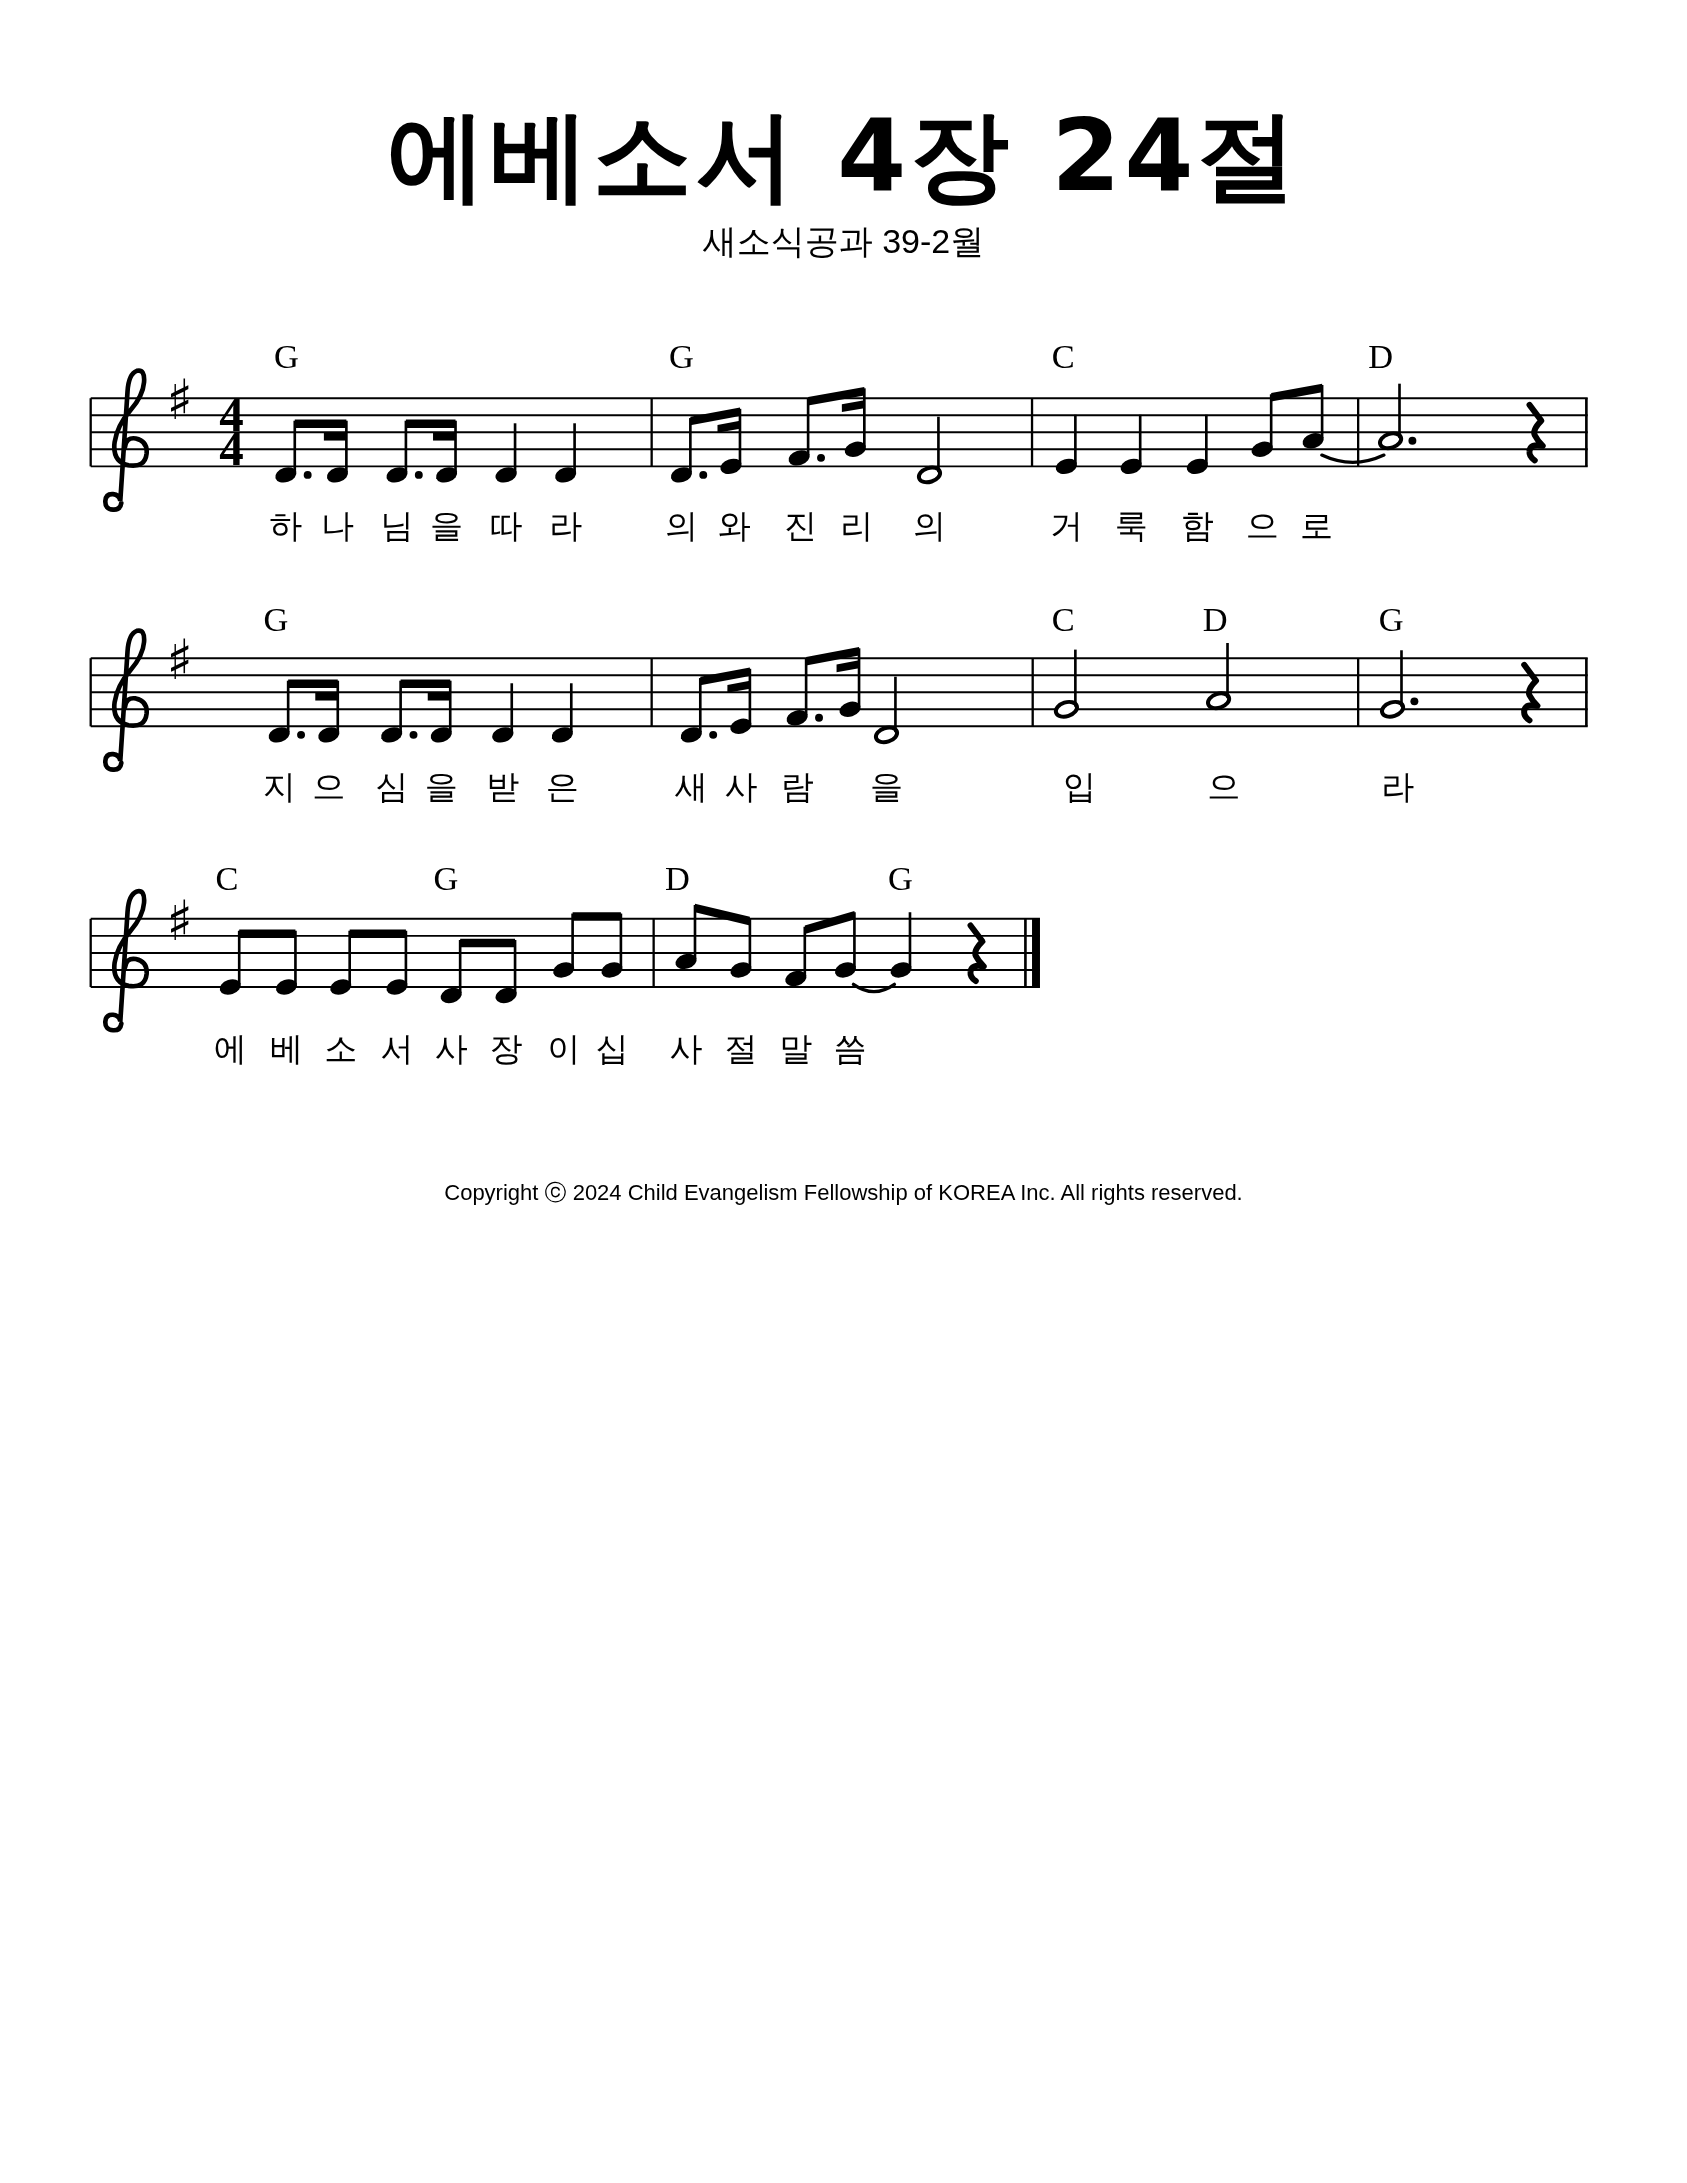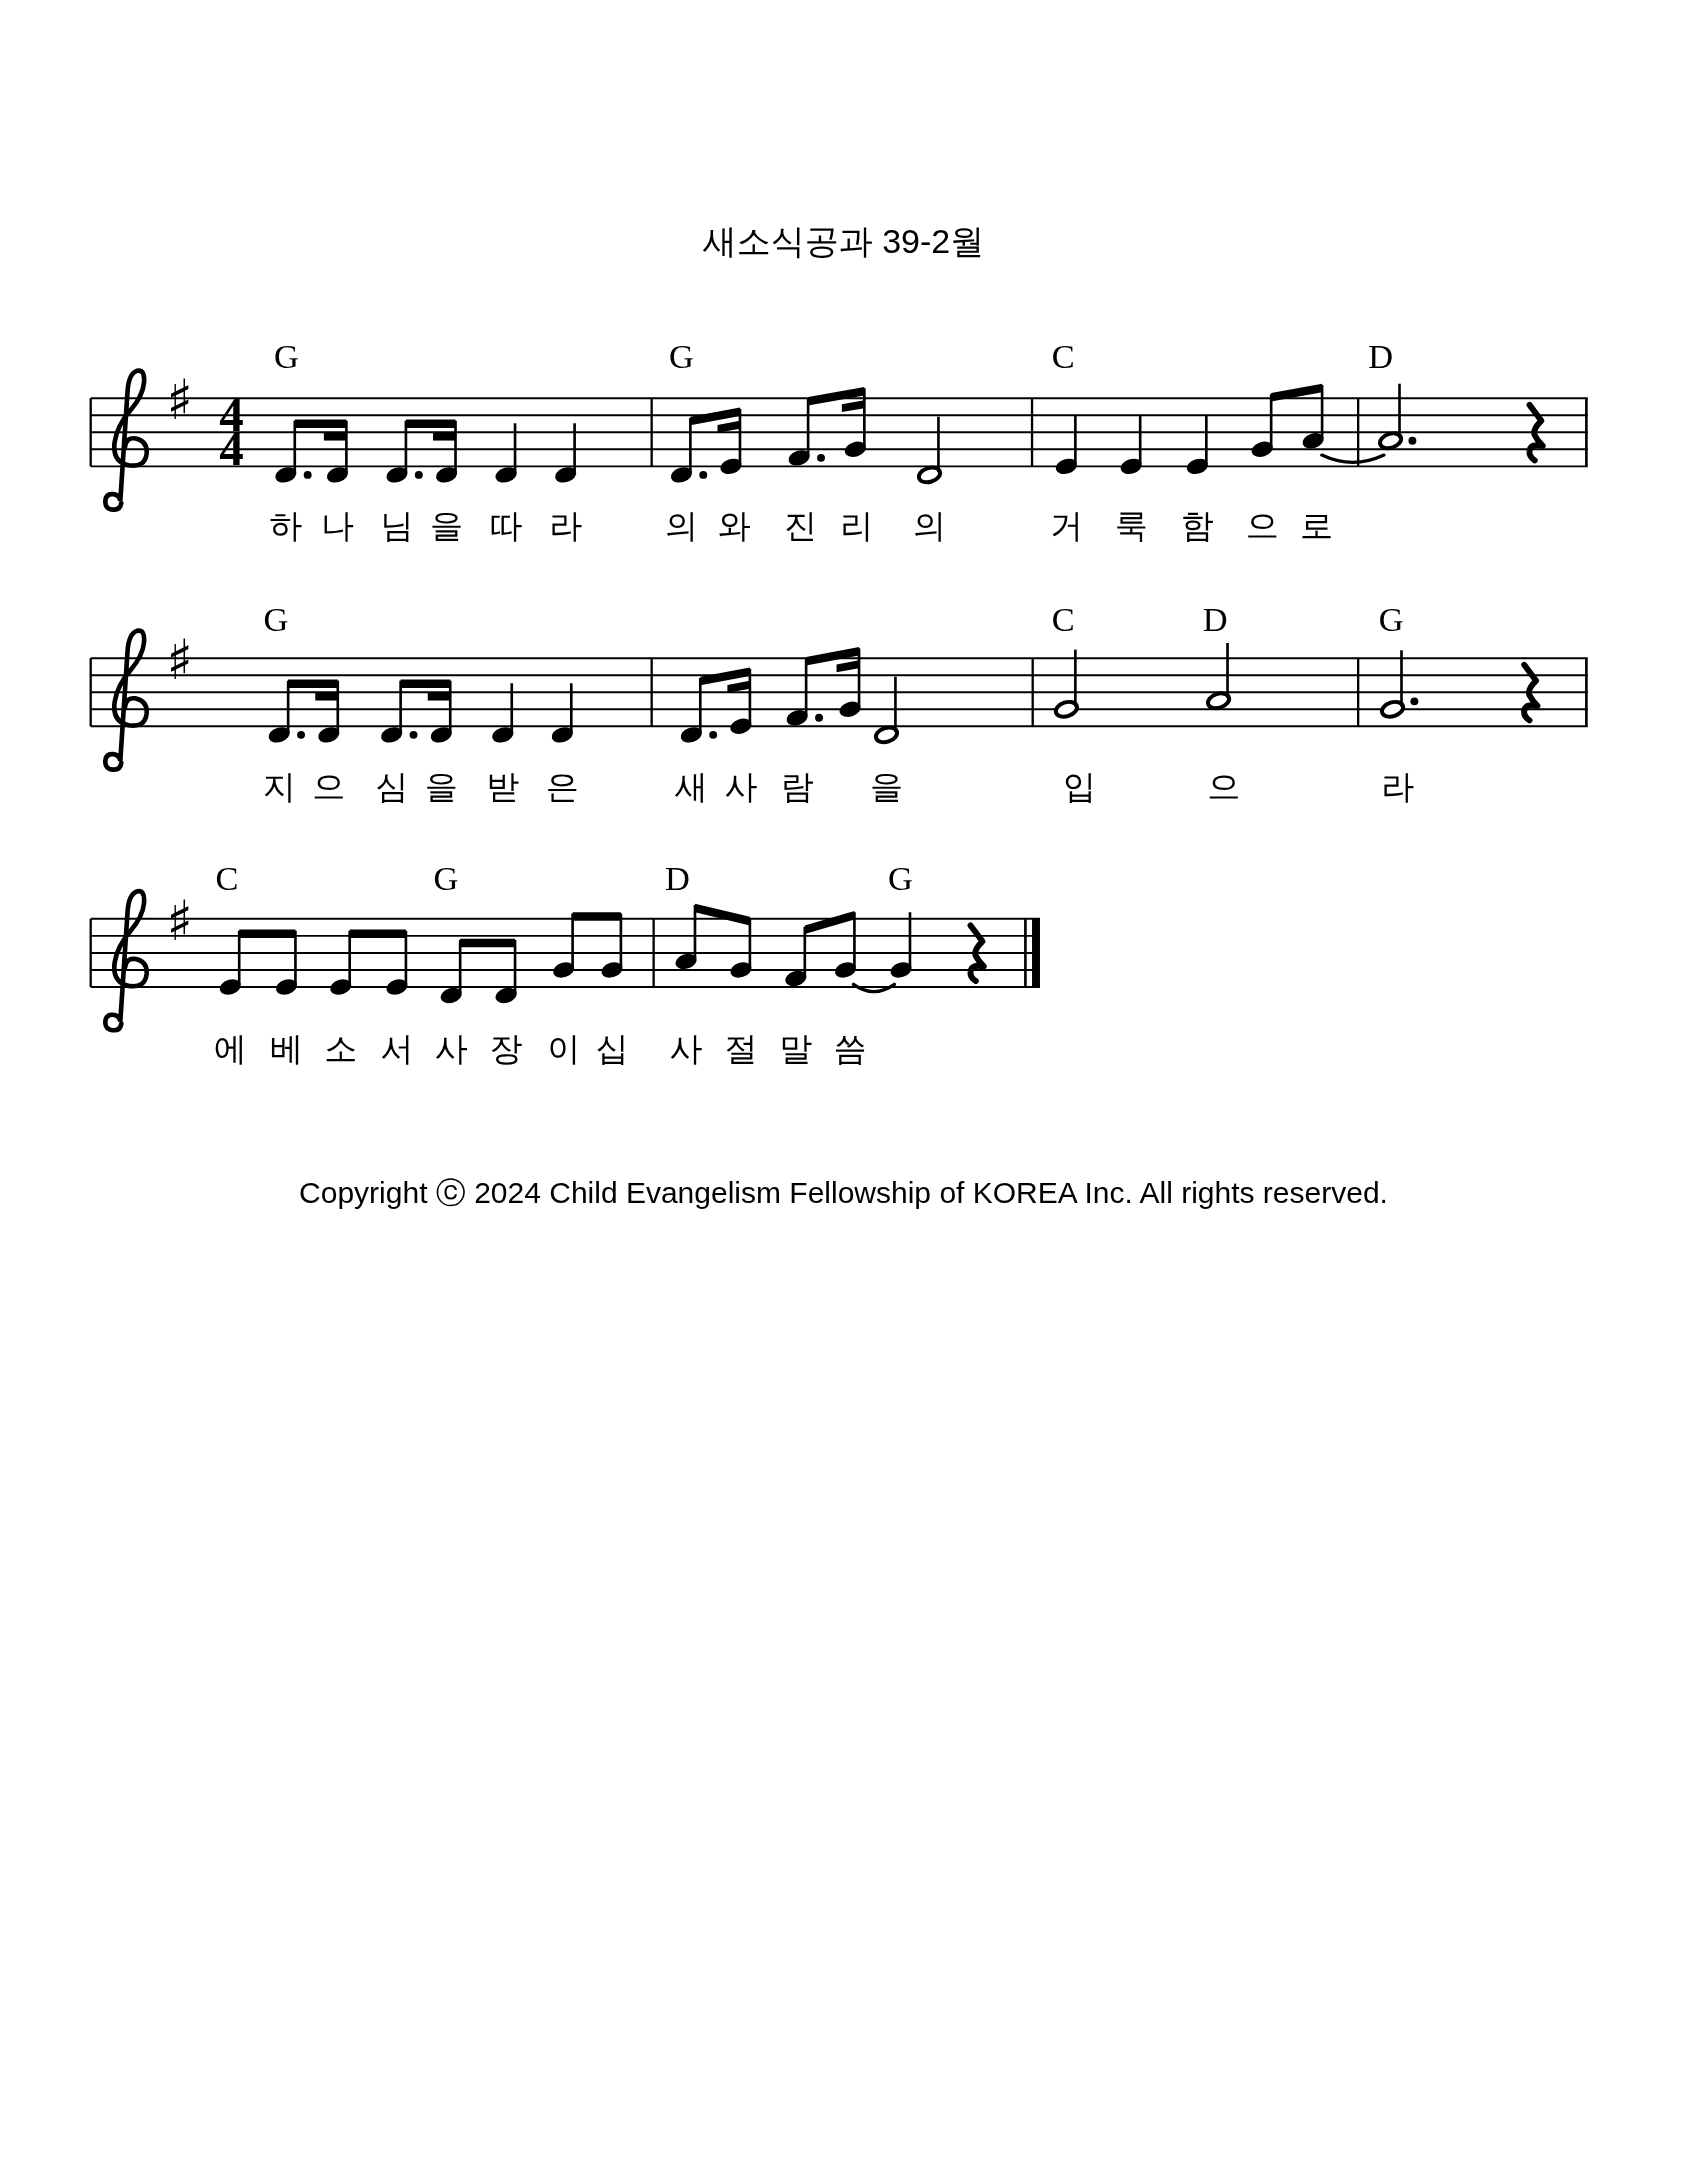--- a/index.html
+++ b/index.html
@@ -20,29 +20,30 @@
   }
   .subtitle{
     position:absolute;top:218px;left:0;width:100%;
     text-align:center;
     font-size:34px;font-weight:400;
     line-height:46px;
   }
   .copyright{
     position:absolute;top:1174px;left:0;width:100%;
     text-align:center;
-    font-size:30px;
+    font-size:22px;
     line-height:37px;
   }
   #score{position:absolute;top:0;left:0;}
 </style>
 </head>
 <body>
 
 <div class="page">
+  <div class="title">에베소서 4장 24절</div>
   <div class="subtitle">새소식공과 39-2월</div>
   <svg id="score" width="1687" height="2183" viewBox="0 0 2550 3300">
       <line x1="137" y1="602" x2="2400" y2="602" stroke="#000000" stroke-width="3"></line>
       <line x1="137" y1="627.75" x2="2400" y2="627.75" stroke="#000000" stroke-width="3"></line>
       <line x1="137" y1="653.5" x2="2400" y2="653.5" stroke="#000000" stroke-width="3"></line>
       <line x1="137" y1="679.25" x2="2400" y2="679.25" stroke="#000000" stroke-width="3"></line>
       <line x1="137" y1="705" x2="2400" y2="705" stroke="#000000" stroke-width="3"></line>
       <line x1="137" y1="602" x2="137" y2="705" stroke="#000000" stroke-width="3.5"></line>
       <line x1="985" y1="602" x2="985" y2="705" stroke="#000000" stroke-width="3.5"></line>
       <line x1="1560" y1="602" x2="1560" y2="705" stroke="#000000" stroke-width="3.5"></line>

